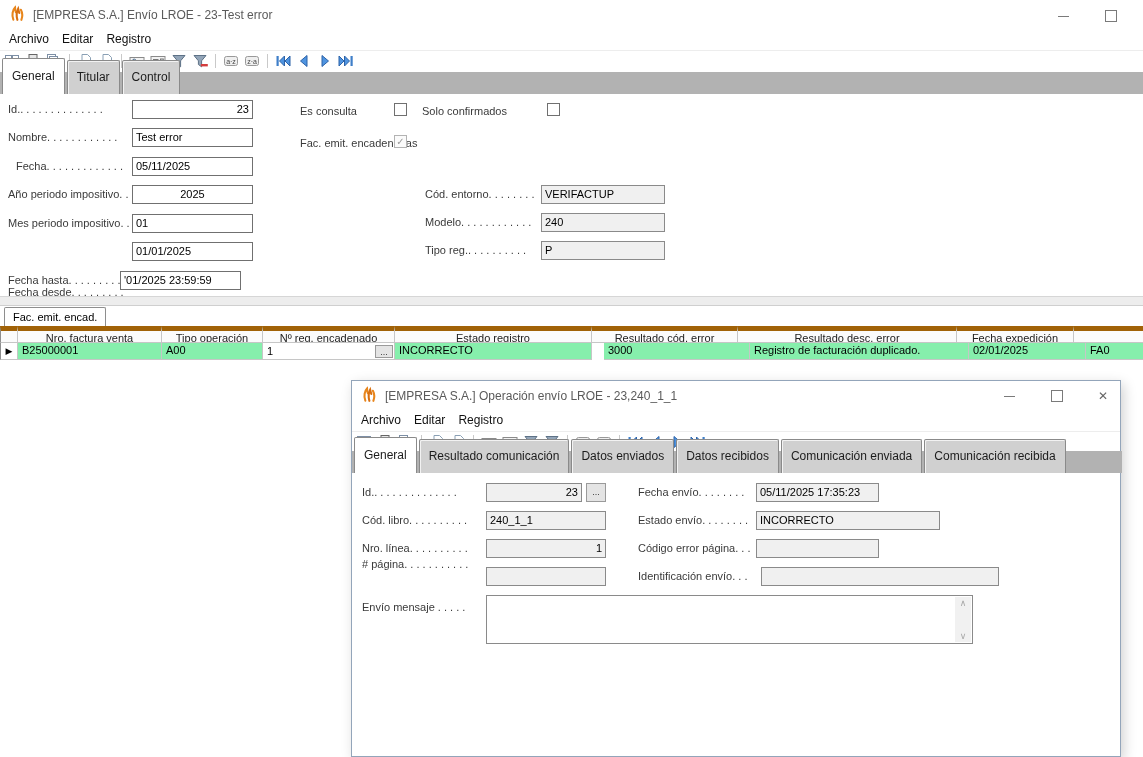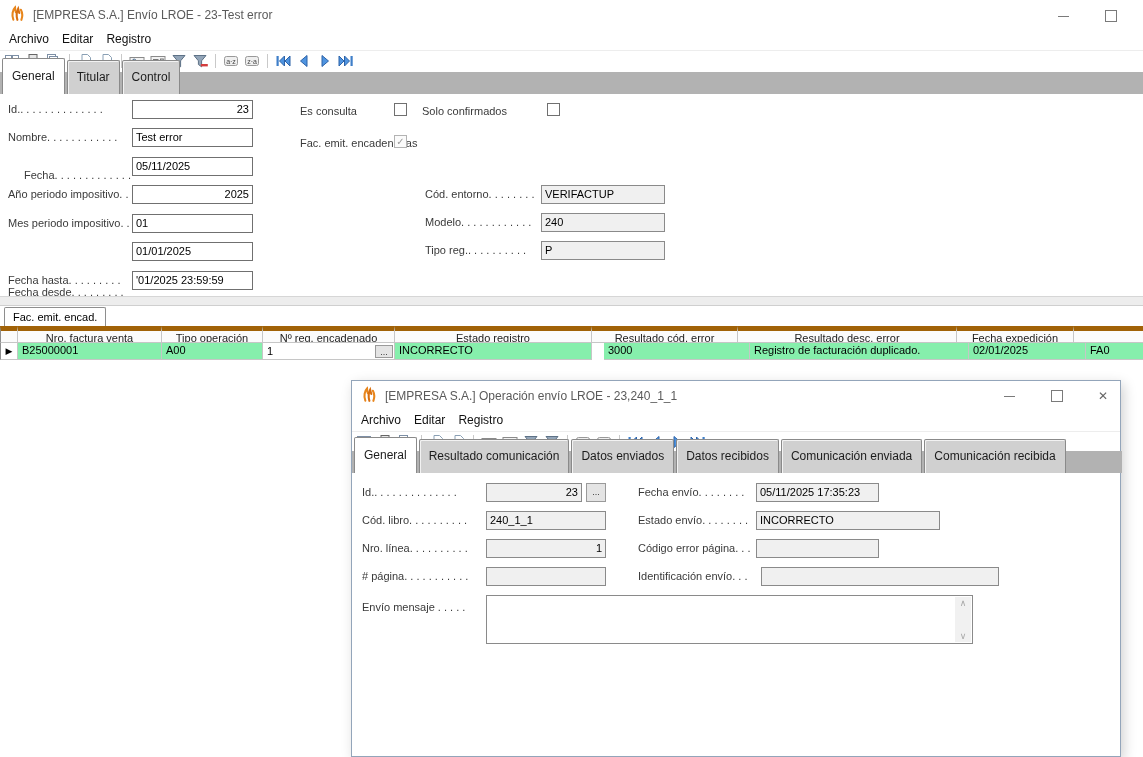--- a/index.html
+++ b/index.html
@@ -193,30 +193,30 @@
     <div class="tabstrip" style="left:0;top:72px;width:1143px;height:22px;">
       <span class="tab active">General</span>
       <span class="tab">Titular</span>
       <span class="tab">Control</span>
     </div>
 
     <div class="lbl" style="left:8px;top:103px;width:122px;">Id.. . . . . . . . . . . . . .</div>
     <div class="fld ra" style="left:132px;top:100px;width:121px;">23</div>
     <div class="lbl" style="left:8px;top:131px;width:122px;">Nombre. . . . . . . . . . . .</div>
     <div class="fld" style="left:132px;top:128px;width:121px;">Test error</div>
-    <div class="lbl" style="left:24px;top:160px;width:122px;margin-top:9px;">Fecha. . . . . . . . . . . . .</div>
+    <div class="lbl" style="left:16px;top:160px;width:122px;">Fecha. . . . . . . . . . . . .</div>
     <div class="fld" style="left:132px;top:157px;width:121px;">05/11/2025</div>
     <div class="lbl" style="left:8px;top:188px;width:122px;">Año periodo impositivo. . .</div>
-    <div class="fld ra" style="left:132px;top:185px;width:121px;">2025</div>
+    <div class="fld ra" style="left:132px;top:185px;width:121px;text-align:center;">2025</div>
     <div class="lbl" style="left:8px;top:217px;width:122px;">Mes periodo impositivo. . .</div>
     <div class="fld" style="left:132px;top:214px;width:121px;">01</div>
     <div class="lbl" style="left:8px;top:245px;width:122px;margin-top:41px;">Fecha desde. . . . . . . . .</div>
     <div class="fld" style="left:132px;top:242px;width:121px;">01/01/2025</div>
     <div class="lbl" style="left:8px;top:274px;width:122px;">Fecha hasta. . . . . . . . .</div>
-    <div class="fld" style="left:132px;top:271px;width:121px;">'01/2025 23:59:59</div>
+    <div class="fld" style="left:120px;top:271px;width:121px;">'01/2025 23:59:59</div>
 
     <div class="lbl" style="left:300px;top:105px;width:92px;">Es consulta</div>
     <span class="chk" style="left:394px;top:103px;"></span>
     <div class="lbl" style="left:422px;top:105px;width:122px;">Solo confirmados</div>
     <span class="chk" style="left:547px;top:103px;"></span>
     <div class="lbl" style="left:300px;top:137px;width:128px;">Fac. emit. encadenadas</div>
     <span class="chk dis" style="left:394px;top:135px;">✓</span>
 
     <div class="lbl" style="left:425px;top:188px;width:112px;">Cód. entorno. . . . . . . .</div>
     <div class="fld ro" style="left:541px;top:185px;width:124px;">VERIFACTUP</div>
@@ -393,21 +393,21 @@
       <span class="tab">Comunicación recibida</span>
     </div>
 
     <div class="lbl" style="left:10px;top:105px;width:120px;">Id.. . . . . . . . . . . . . .</div>
     <div class="fld ro ra" style="left:134px;top:102px;width:96px;">23</div>
     <span class="dotsbtn" style="position:absolute;left:234px;top:102px;width:20px;height:19px;line-height:17px;">...</span>
     <div class="lbl" style="left:10px;top:133px;width:120px;">Cód. libro. . . . . . . . . .</div>
     <div class="fld ro" style="left:134px;top:130px;width:120px;">240_1_1</div>
     <div class="lbl" style="left:10px;top:161px;width:120px;">Nro. línea. . . . . . . . . .</div>
     <div class="fld ro ra" style="left:134px;top:158px;width:120px;">1</div>
-    <div class="lbl" style="left:10px;top:189px;width:120px;"># página. . . . . . . . . . .</div>
+    <div class="lbl" style="left:10px;top:177px;width:120px;"># página. . . . . . . . . . .</div>
     <div class="fld ro" style="left:134px;top:186px;width:120px;"></div>
 
     <div class="lbl" style="left:286px;top:105px;width:116px;">Fecha envío. . . . . . . .</div>
     <div class="fld ro" style="left:404px;top:102px;width:123px;">05/11/2025 17:35:23</div>
     <div class="lbl" style="left:286px;top:133px;width:116px;">Estado envío. . . . . . . .</div>
     <div class="fld ro" style="left:404px;top:130px;width:184px;">INCORRECTO</div>
     <div class="lbl" style="left:286px;top:161px;width:116px;">Código error página. . . .</div>
     <div class="fld ro" style="left:404px;top:158px;width:123px;"></div>
     <div class="lbl" style="left:286px;top:189px;width:116px;">Identificación envío. . .</div>
     <div class="fld ro" style="left:409px;top:186px;width:238px;"></div>

